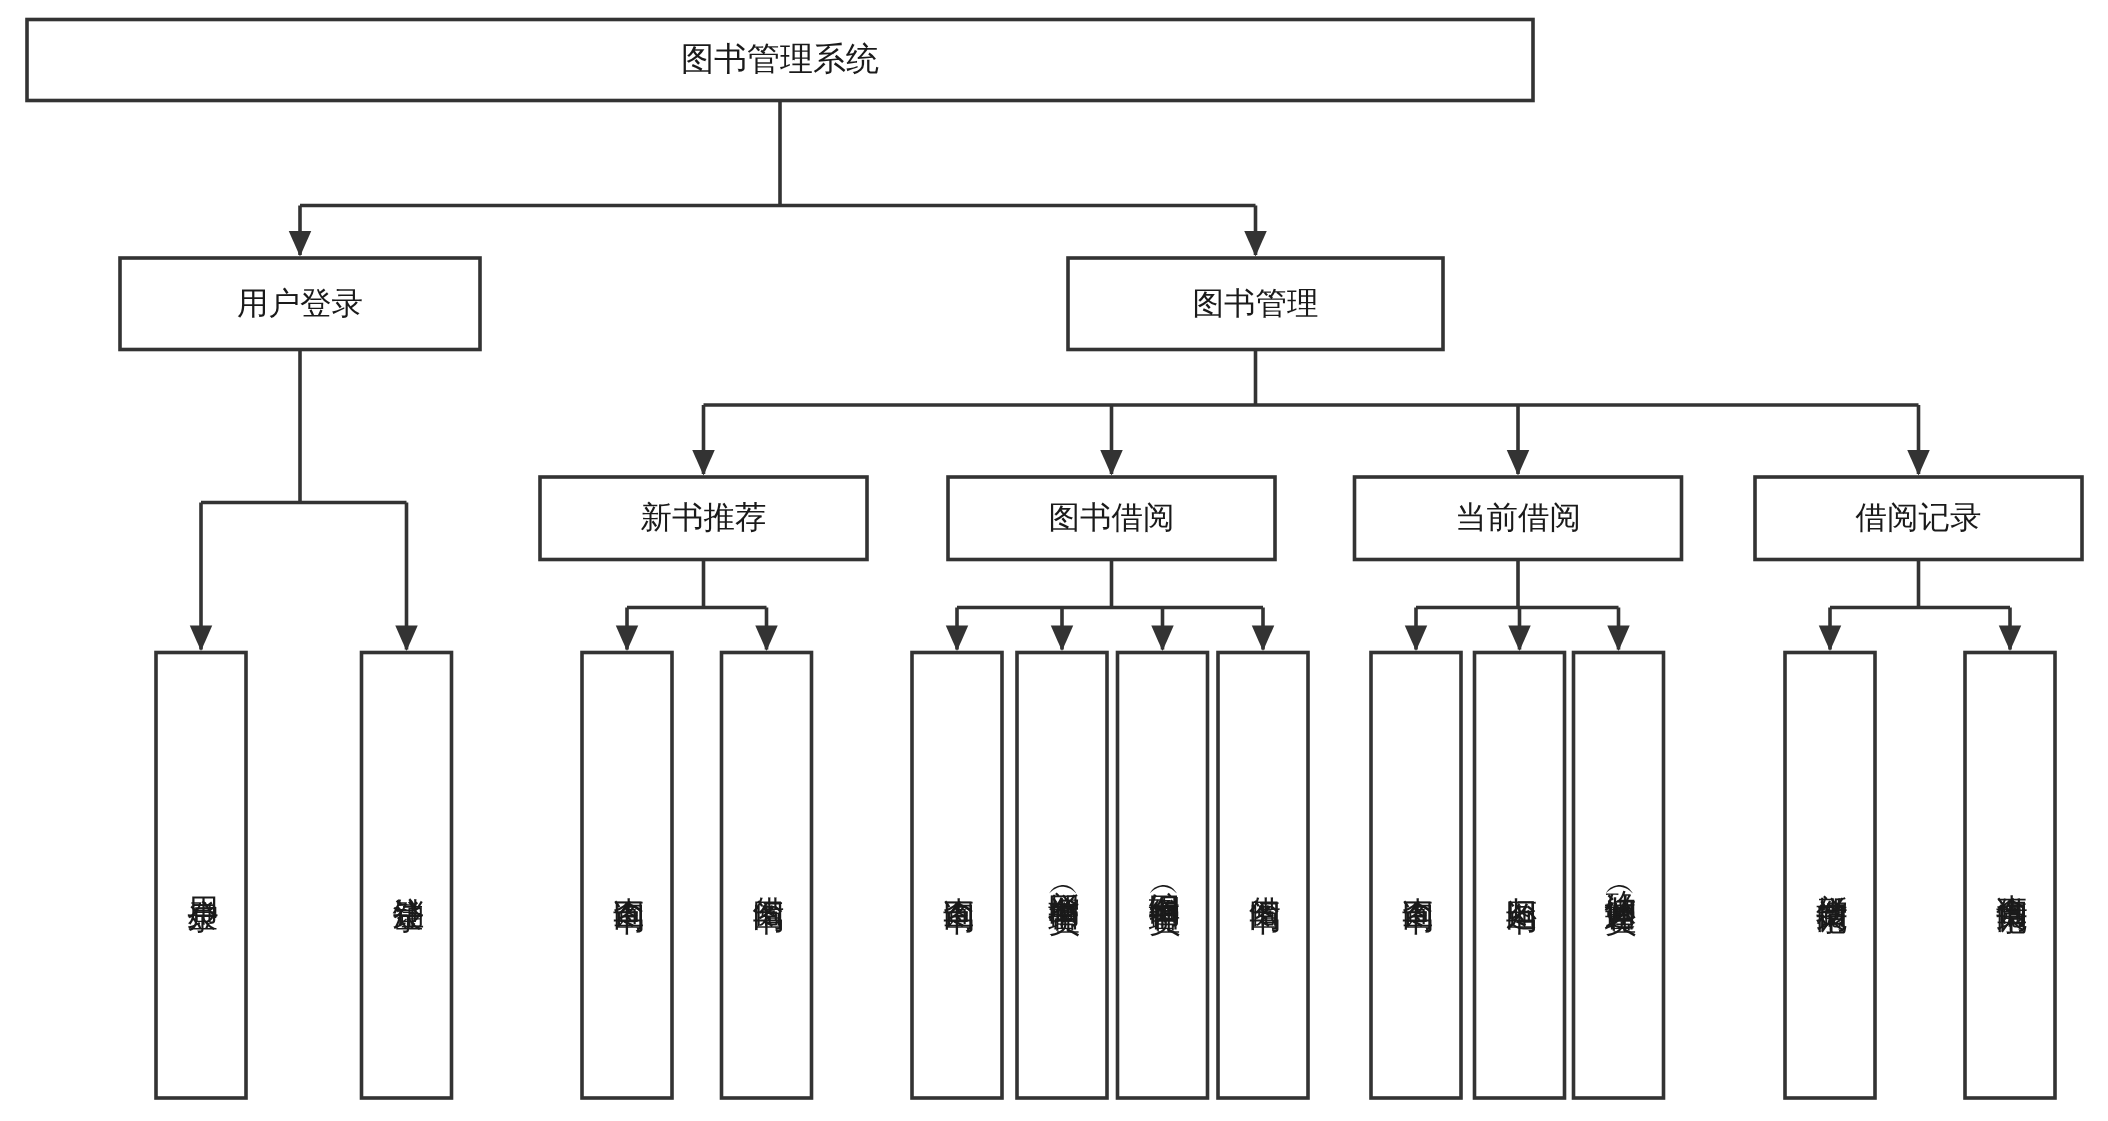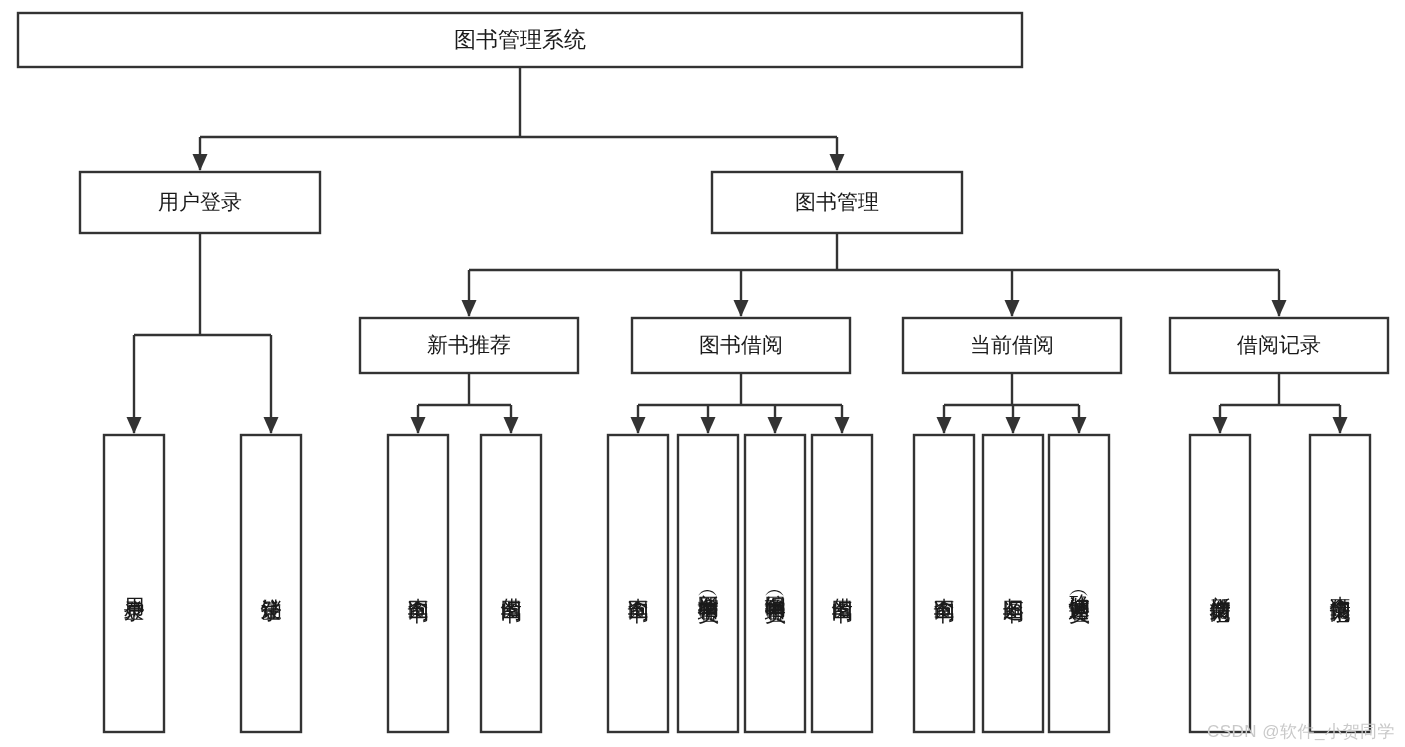--- a/index.html
+++ b/index.html
@@ -217,14 +217,13 @@
       <div class="vlabel" style="left: 678px; top: 435px; width: 60px; height: 297px; display: flex; align-items: center; justify-content: center;">新增图书（管理员）</div>
       <div class="vlabel" style="left: 745px; top: 435px; width: 60px; height: 297px; display: flex; align-items: center; justify-content: center;">编辑图书（管理员）</div>
       <div class="vlabel" style="left: 812px; top: 435px; width: 60px; height: 297px; display: flex; align-items: center; justify-content: center;">借阅图书</div>
       <div class="vlabel" style="left: 914px; top: 435px; width: 60px; height: 297px; display: flex; align-items: center; justify-content: center;">查询图书</div>
       <div class="vlabel" style="left: 983px; top: 435px; width: 60px; height: 297px; display: flex; align-items: center; justify-content: center;">归还图书</div>
       <div class="vlabel" style="left: 1049px; top: 435px; width: 60px; height: 297px; display: flex; align-items: center; justify-content: center;">确认归还（管理员）</div>
       <div class="vlabel" style="left: 1190px; top: 435px; width: 60px; height: 297px; display: flex; align-items: center; justify-content: center;">新增借阅记录</div>
       <div class="vlabel" style="left: 1310px; top: 435px; width: 60px; height: 297px; display: flex; align-items: center; justify-content: center;">查询借阅记录</div>
     </div>
 
-  <div class="watermark">CSDN @软件_小贺同学</div>
 </div>
 
 </body></html>

